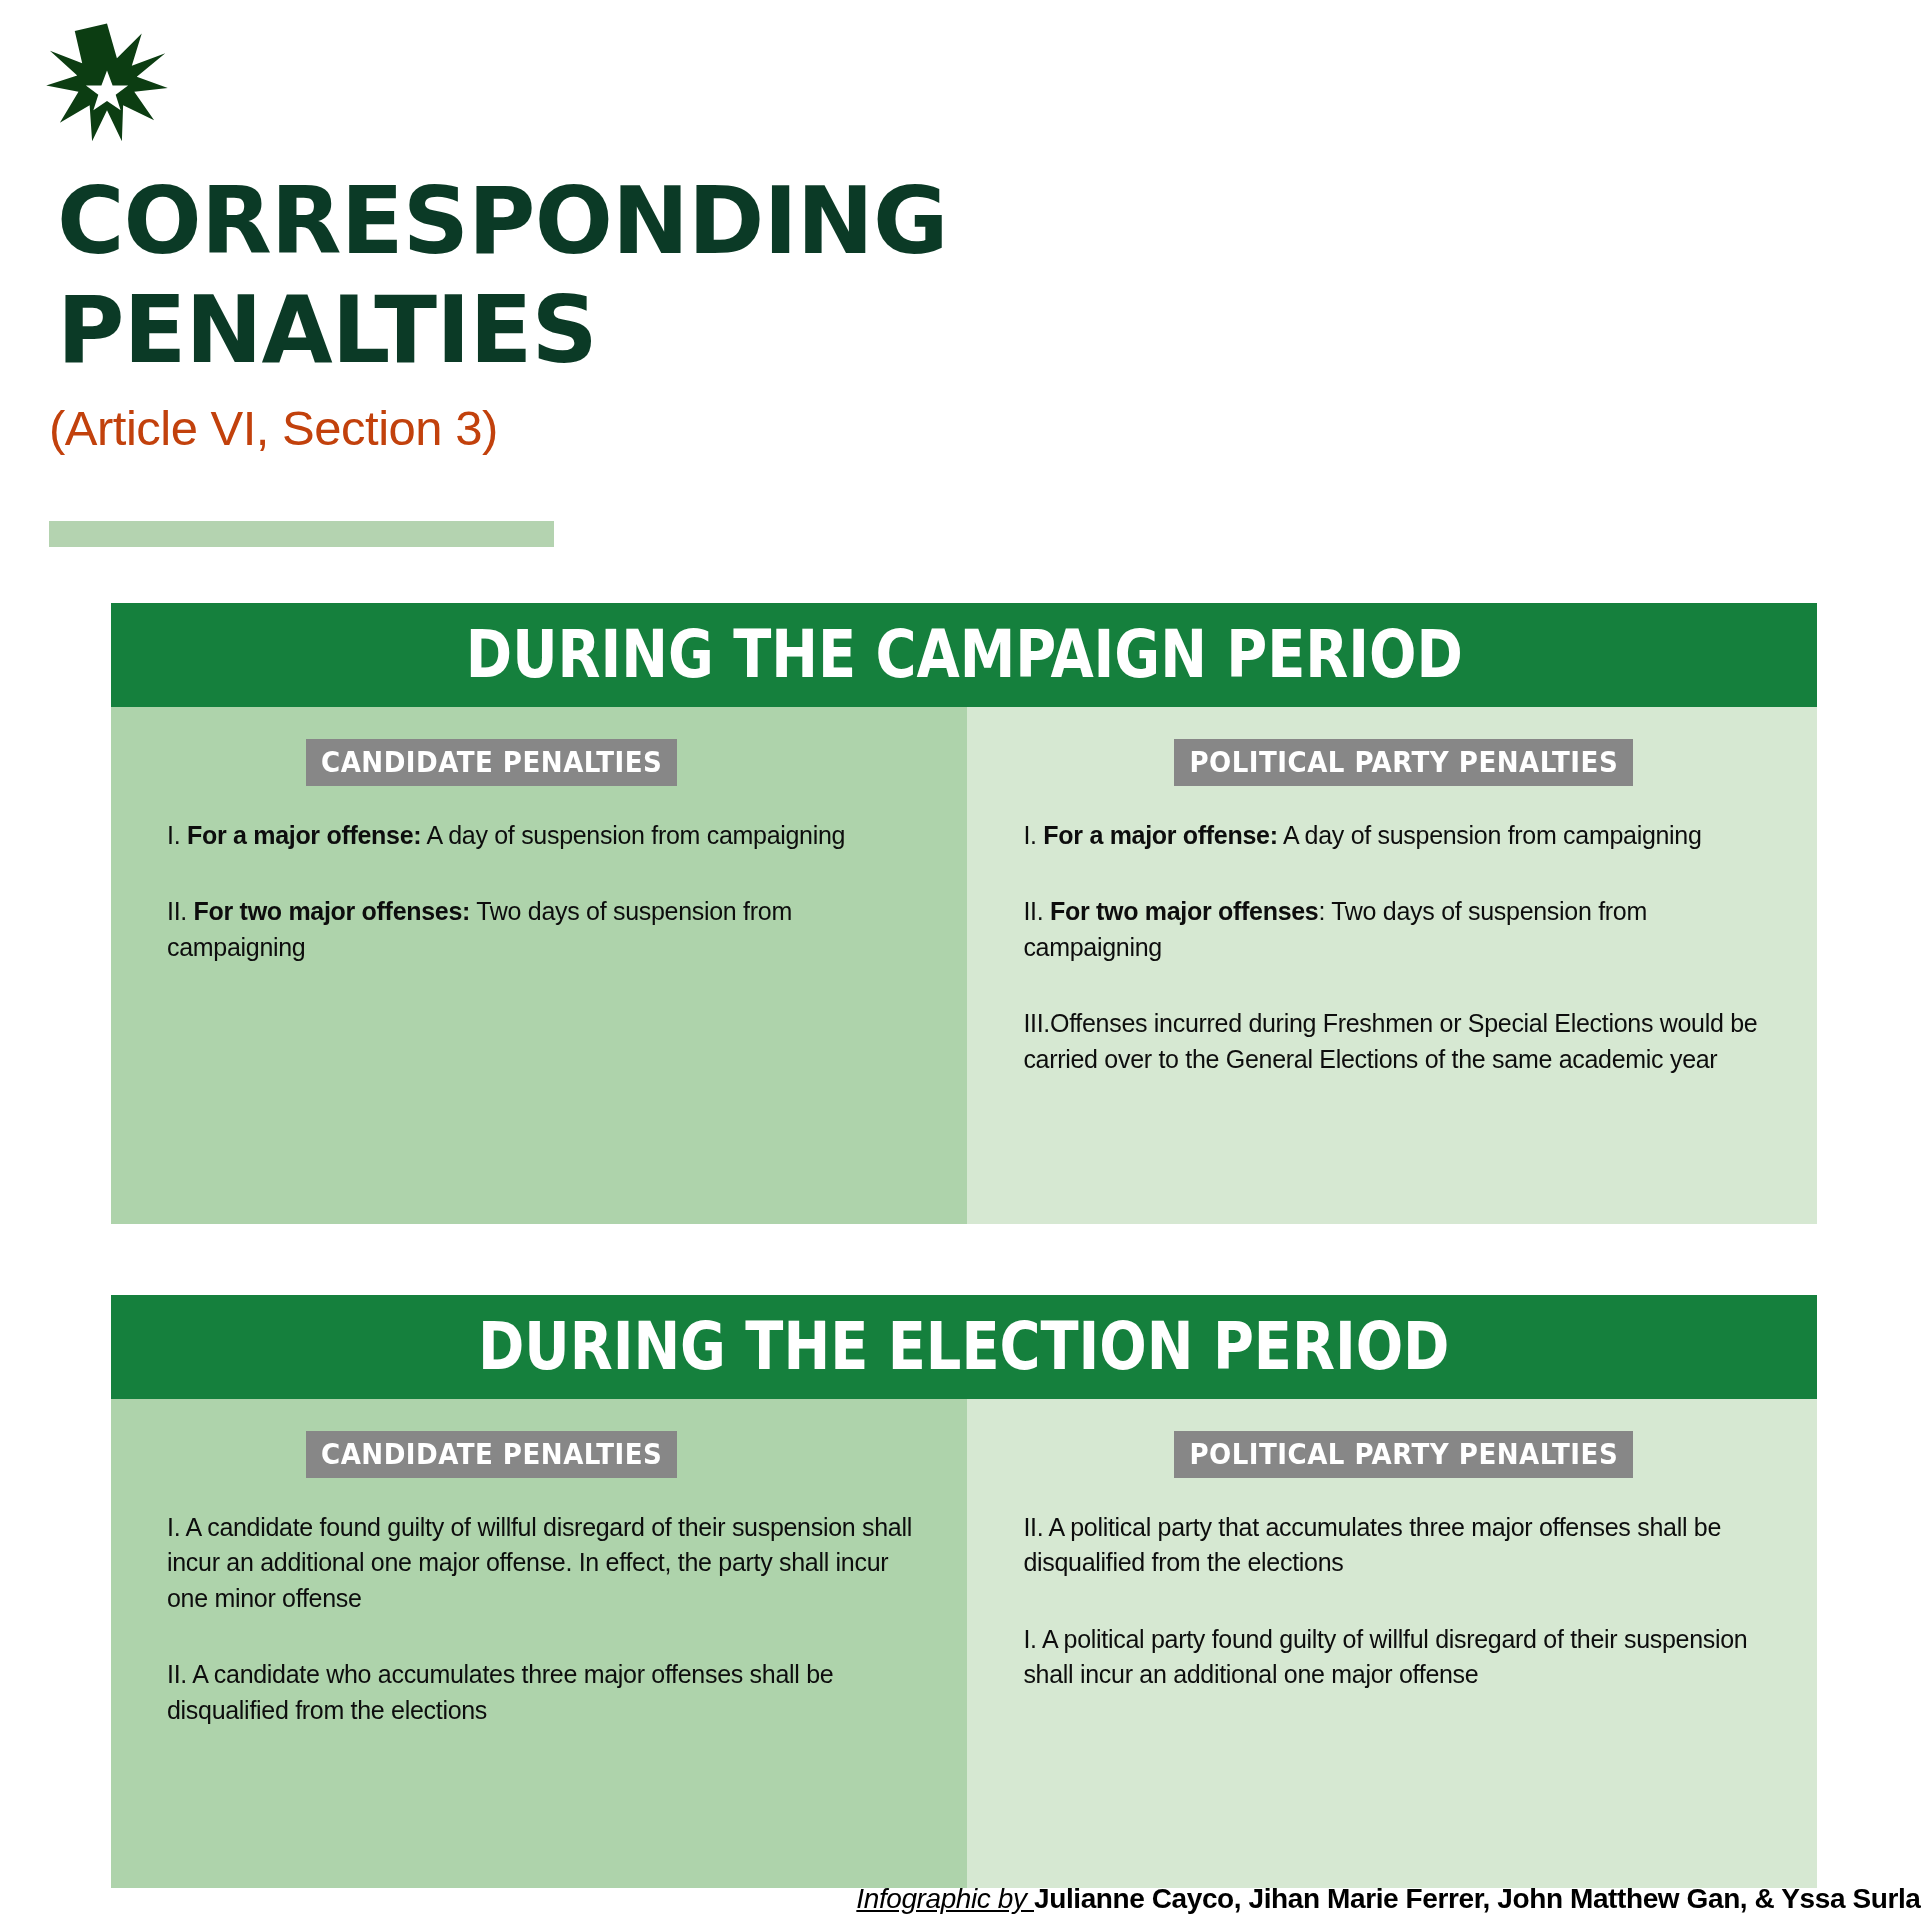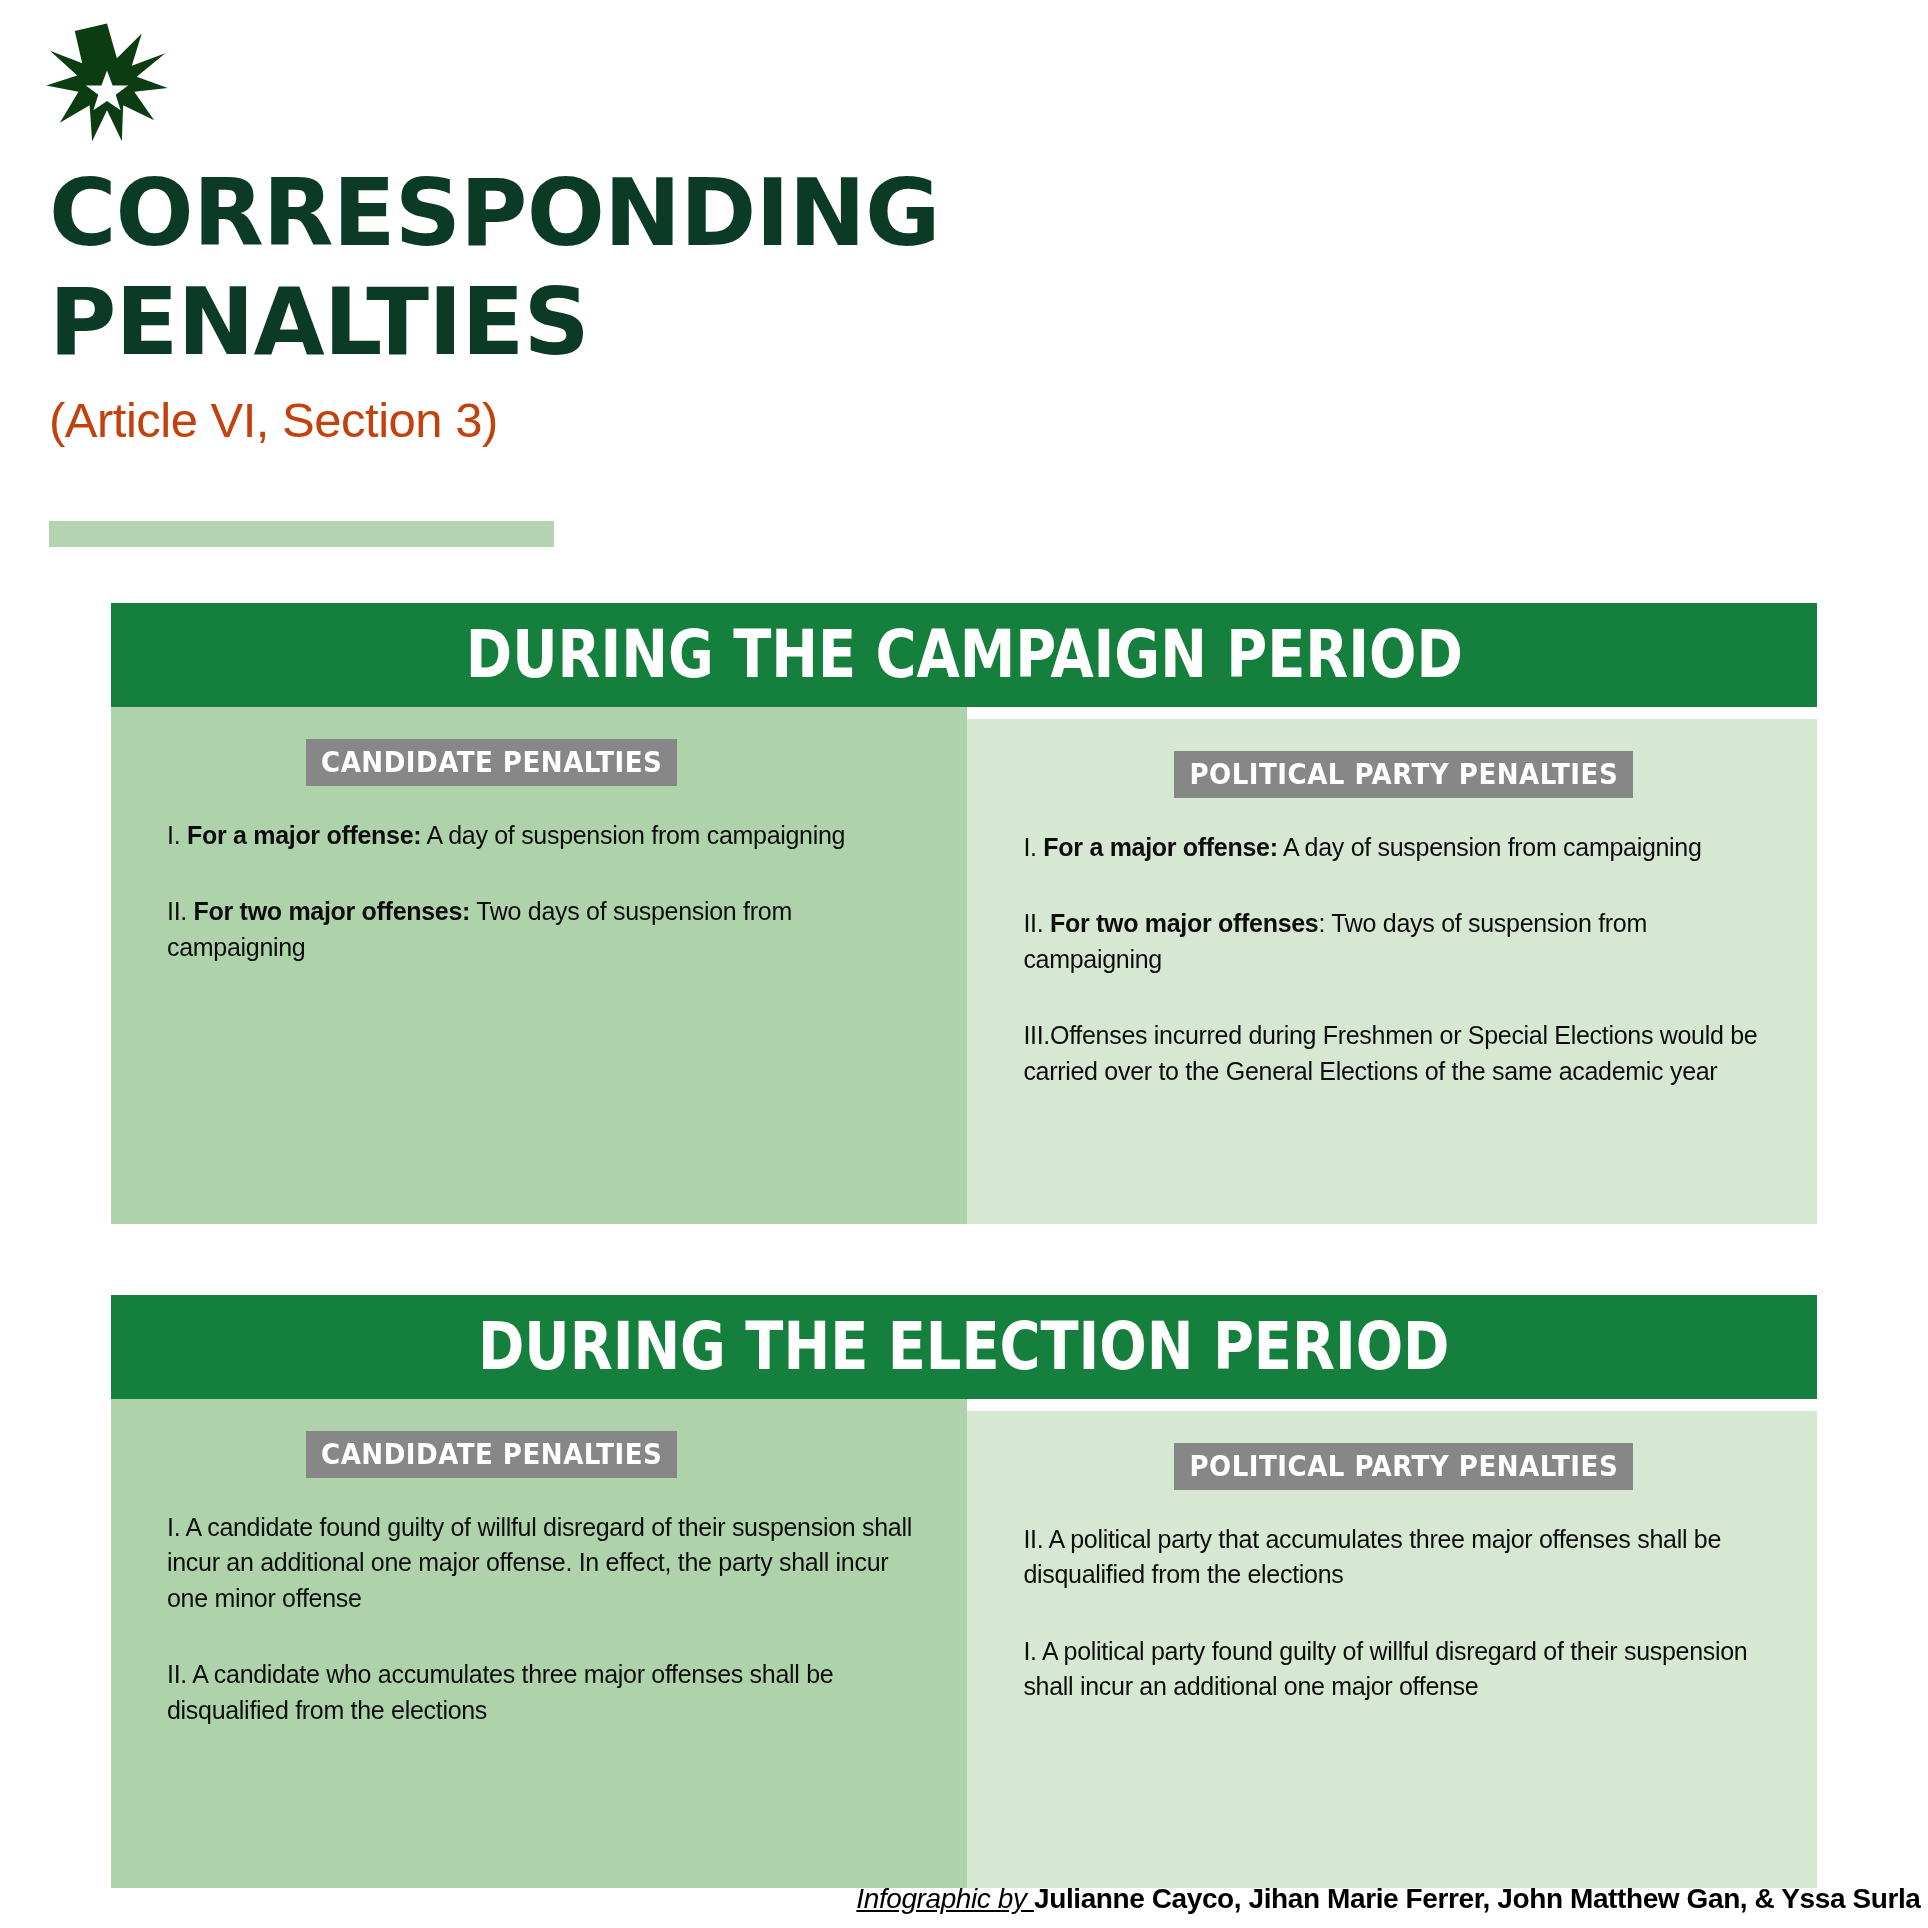--- a/index.html
+++ b/index.html
@@ -36,21 +36,21 @@
     top: 160px;
     width: 1130px;
   }
   .main-title {
     font-family: "DejaVu Sans", sans-serif;
     font-weight: bold;
     font-size: 92px;
     line-height: 1.18;
     letter-spacing: -0.9px;
     color: #0b3a26;
-    margin: 0;
+    margin: 8px;
     text-transform: uppercase;
     white-space: pre-line;
   }
   .subtitle {
     font-family: "Liberation Sans", sans-serif;
     font-weight: normal;
     font-size: 49px;
     color: #c2410c;
     margin: 15px 0 0 0;
     letter-spacing: -0.5px;
@@ -100,21 +100,20 @@
     box-sizing: border-box;
     padding: 32px 43px 28px 56px;
   }
   .col-candidate {
     width: 50.2%;
     background: #aed3ab;
   }
   .col-party {
     width: 49.8%;
     background: #d6e8d2;
-    margin-top: 12px;
   }
 
   .badge-row {
     display: flex;
     margin-bottom: 32px;
   }
   .badge-row.left  { justify-content: flex-start; padding-left: 139px; }
   .badge-row.right { justify-content: flex-start; padding-left: 151px; }
 
   .badge {

